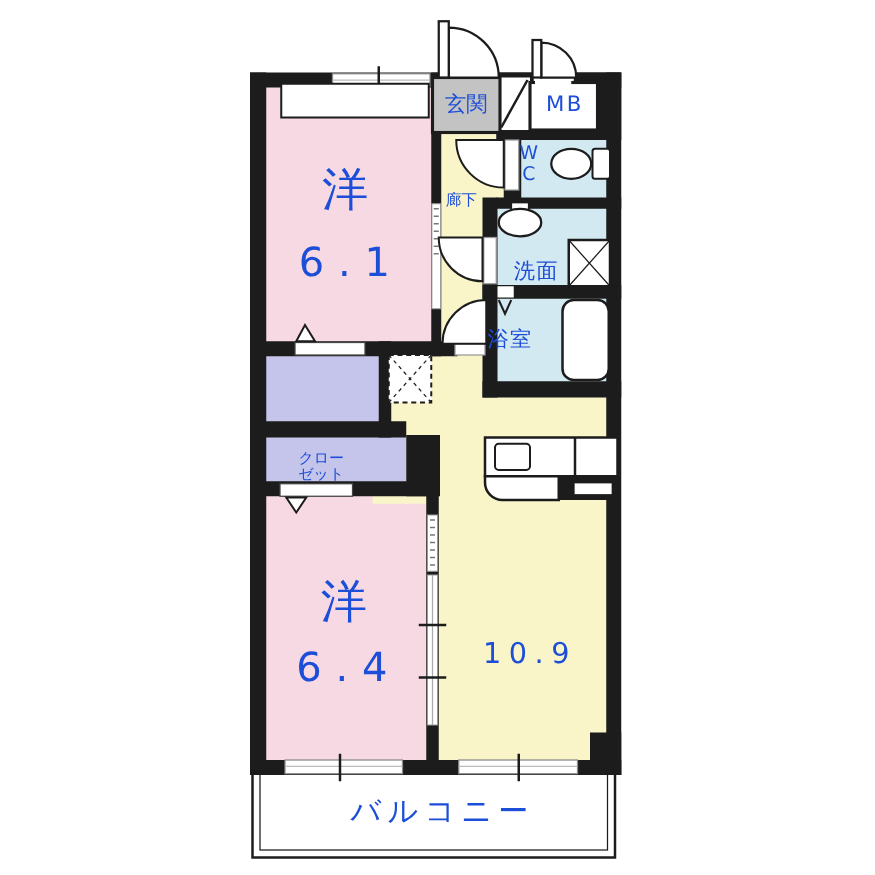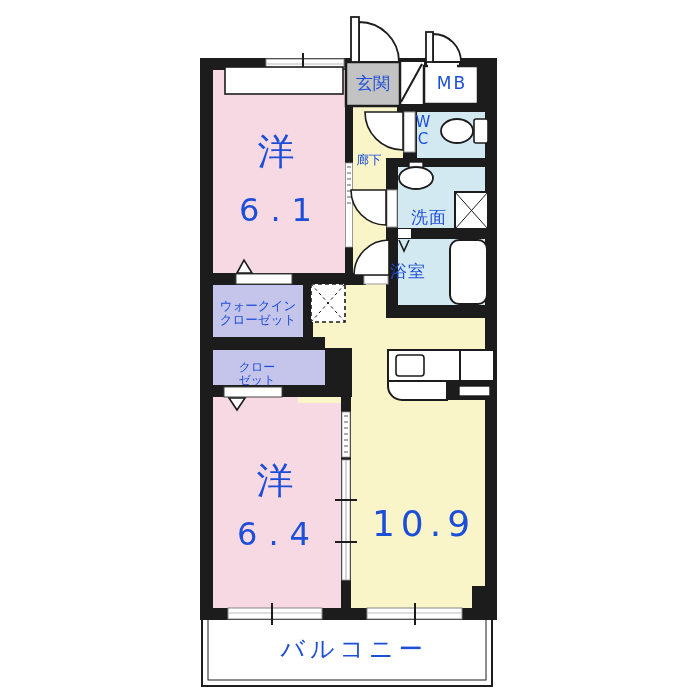--- a/index.html
+++ b/index.html
@@ -11,21 +11,21 @@
   .lbl-genkan{font-size:17px;font-weight:500;}
   .lbl-mb{font-size:17px;letter-spacing:2px;}
   .lbl-wc{font-size:15px;font-weight:500;}
   .lbl-rouka{font-size:12.5px;font-weight:500;}
   .lbl-wet{font-size:17px;font-weight:500;letter-spacing:1px;}
   .lbl-kanji-big{font-size:37px;font-weight:500;}
   .lbl-num-big{font-size:32px;letter-spacing:11px;}
   .lbl-wic{font-size:12.5px;font-weight:500;}
   .lbl-clo{font-size:12px;font-weight:500;}
   .lbl-ldk{font-size:36px;font-weight:500;letter-spacing:8px;}
-  .lbl-ldknum{font-size:36px;letter-spacing:6px;}
+  .lbl-ldknum{font-size:23px;letter-spacing:6px;}
   .lbl-balcony{font-size:24px;font-weight:500;letter-spacing:5px;}
 </style>
 </head>
 <body>
 
 <div class="stage">
   <svg width="700" height="700" viewBox="0 0 700 700">
 
     <g>
       <rect x="203" y="60" width="148" height="226" fill="#f7d9e4"></rect>
@@ -192,24 +192,20 @@
     <div>W</div>
     <div>C</div>
   </div>
   <div class="lbl lbl-rouka" style="left:369px;top:160px;">廊下</div>
   <div class="lbl lbl-wet" style="left:429px;top:218px;">洗面</div>
   <div class="lbl lbl-wet" style="left:408px;top:272px;">浴室</div>
 
   <div class="lbl lbl-kanji-big" style="left:276px;top:152px;">洋</div>
   <div class="lbl lbl-num-big" style="left:281px;top:211px;">6.1</div>
 
-  <div class="lbl lbl-wic" style="left:258px;top:313px;">
-    <div>ウォークイン</div>
-    <div>クローゼット</div>
-  </div>
   <div class="lbl lbl-clo" style="left:257px;top:374px;">
     <div>クロー</div>
     <div>ゼット</div>
   </div>
 
   <div class="lbl lbl-kanji-big" style="left:275px;top:481px;">洋</div>
   <div class="lbl lbl-num-big" style="left:279px;top:535px;">6.4</div>
 
   <div class="lbl lbl-ldknum" style="left:424px;top:524px;">10.9</div>
 

